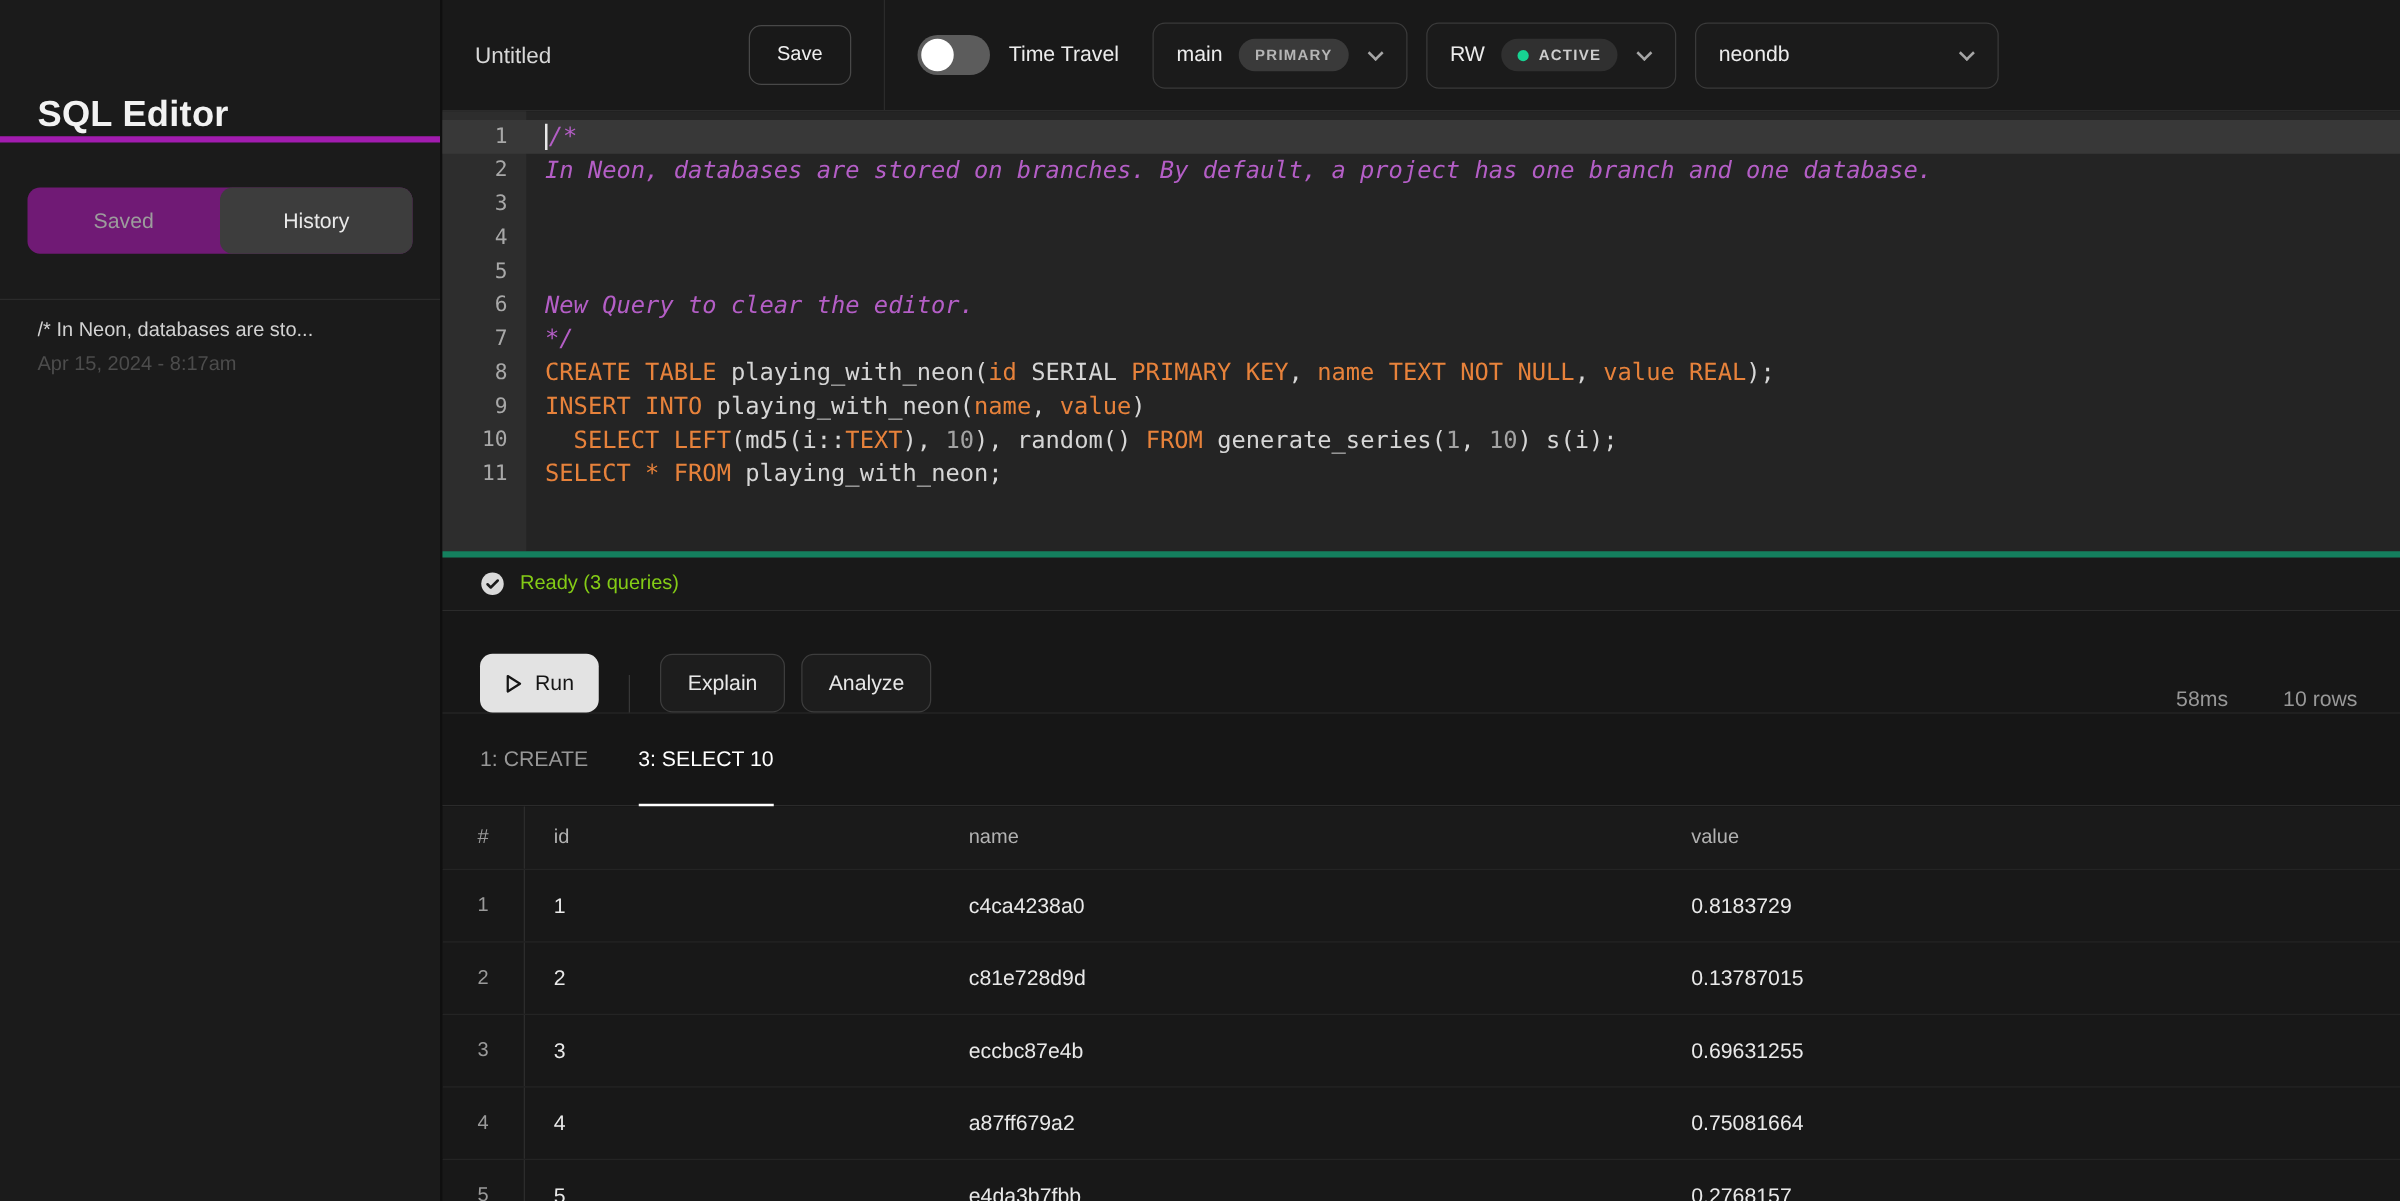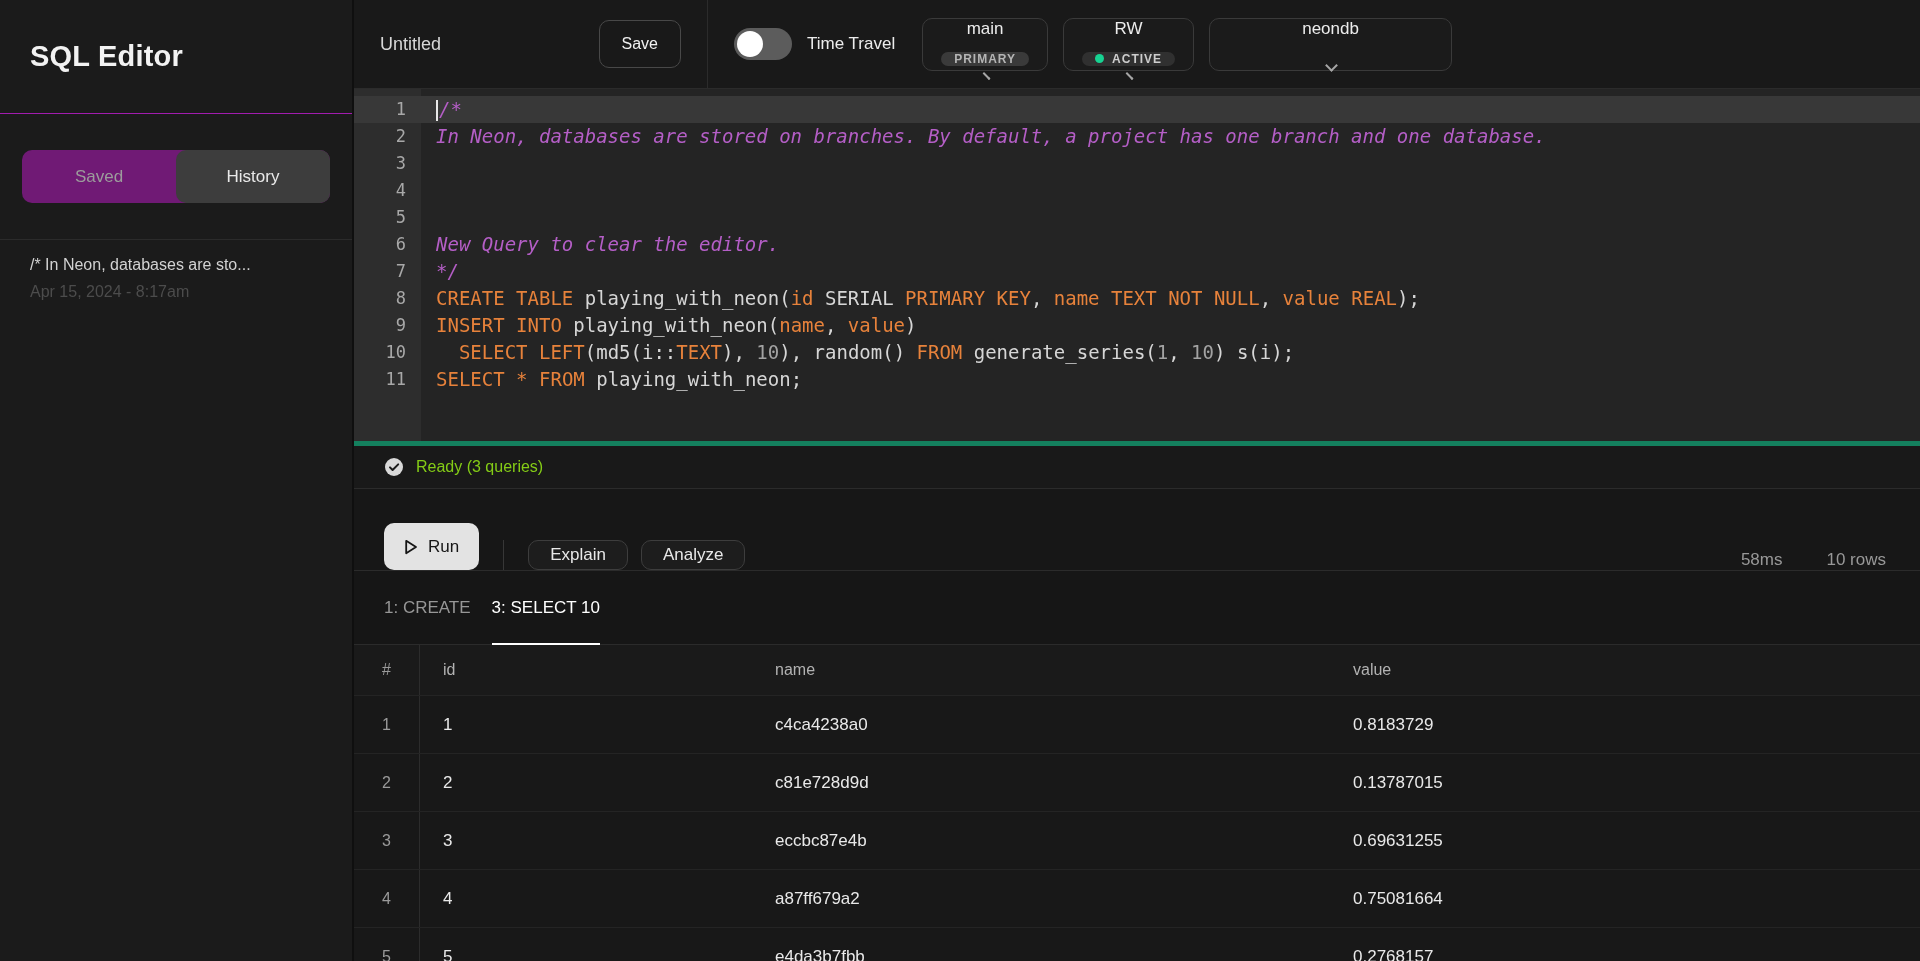--- a/index.html
+++ b/index.html
@@ -3,22 +3,22 @@
 <meta charset="utf-8">
 <style>
   * { margin:0; padding:0; box-sizing:border-box; }
   html,body { width:1920px; height:961px; overflow:hidden; background:#141414;
               font-family:"Liberation Sans", sans-serif; color:#e5e5e5; }
   body { display:flex; }
 
   
   .sidebar { width:354px; min-width:354px; height:100%; background:#1b1b1b;
              border-right:2px solid #0f0f0f; display:flex; flex-direction:column; }
-  .sb-header { height:114px; min-height:114px; border-bottom:1px solid #a21caf;
-               display:flex; align-items:center; padding:0 30px; }
+  .sb-header { height:114px; min-height:114px; border-bottom:5px solid #a21caf;
+               display:flex; align-items:flex-end; padding:0 30px; }
   .sb-title { font-size:29px; font-weight:700; color:#f2f2f2; letter-spacing:.2px; }
   .sb-tabs-wrap { padding:36px 22px; border-bottom:1px solid #2b2b2b; }
   .segmented { display:flex; height:53px; background:#701a75; border-radius:10px; }
   .seg { flex:1; display:flex; align-items:center; justify-content:center;
          font-size:17px; color:#9c9c9c; border-radius:10px; cursor:pointer; }
   .seg.active { background:#3d3d3d; color:#e9e9e9; }
   .history-item { padding:16px 30px; cursor:pointer; }
   .hi-title { font-size:16px; color:#d2d2d2; white-space:nowrap; overflow:hidden; }
   .hi-time  { font-size:16px; color:#4c4c4c; margin-top:9px; }
 
@@ -34,21 +34,21 @@
   .save-btn { height:48px; padding:0 22px; border:1px solid #484848; border-radius:10px;
               background:transparent; color:#f0f0f0; font-size:16px; cursor:pointer;
               font-family:inherit; }
   .tb-right { flex:1; display:flex; align-items:center; padding:0 26px; gap:15px; }
   .toggle { width:58px; height:32px; border-radius:16px; background:#5c5c5c;
             position:relative; border:none; cursor:pointer; }
   .toggle-knob { position:absolute; left:3px; top:3px; width:26px; height:26px;
                  border-radius:50%; background:#ffffff; }
   .tt-label { font-size:17px; color:#ececec; margin-right:12px; }
   .select-box { height:53px; border:1px solid #3a3a3a; border-radius:10px; background:#1b1b1b;
-                display:flex; align-items:center; gap:13px; padding:0 18px; cursor:pointer;flex-direction:column; }
+                display:flex; align-items:center; gap:13px; padding:0 18px; cursor:pointer; }
   .sel-name { font-size:17px; color:#ececec; }
   .pill { height:26px; padding:0 13px; border-radius:13px; background:#3a3a3a; color:#b5b5b5;
           font-size:12px; font-weight:700; letter-spacing:1px; display:flex;
           align-items:center; gap:8px; }
   .pill.active-pill { background:#303030; color:#cdcdcd; }
   .dot { width:9px; height:9px; border-radius:50%; background:var(--active-dot,#17d392); }
   .chev { width:9px; height:9px; border-right:2px solid #a6a6a6; border-bottom:2px solid #a6a6a6;
           transform:rotate(45deg); margin:-4px 2px 0 4px; }
   .db-select { width:243px; justify-content:space-between; }
 
@@ -76,29 +76,29 @@
                 padding:0 30px; border-bottom:1px solid #2b2b2b; background:#191919; }
   .status-text { font-size:16px; color:#84cc16; }
 
   
   .toolbar { height:82px; min-height:82px; display:flex; align-items:flex-end;
              padding:0 34px 0 30px; border-bottom:1px solid #2b2b2b; background:#171717; }
   .run-btn { height:47px; padding:0 20px; border-radius:10px; background:#e3e3e3;
              color:#161616; font-size:17px; font-weight:500; display:flex; align-items:center;
              gap:10px; border:none; cursor:pointer; font-family:inherit; }
   .tsep { width:1px; height:30px; background:#373737; margin:0 24px; }
-  .ghost-btn { height:30px; padding:0 21px; border-radius:10px; background:#1d1d1d;
+  .ghost-btn { height:47px; padding:0 21px; border-radius:10px; background:#1d1d1d;
                border:1px solid #3d3d3d; color:#e8e8e8; font-size:17px; margin-right:13px;
                cursor:pointer; font-family:inherit; }
   .tspacer { flex:1; }
   .meta { font-size:17px; color:#989898; }
   .meta + .meta { margin-left:44px; }
 
   
-  .rtabs { height:74px; min-height:74px; display:flex; align-items:stretch; gap:21px;
+  .rtabs { height:74px; min-height:74px; display:flex; align-items:stretch; gap:40px;
            padding:0 30px; border-bottom:1px solid #2b2b2b; background:#161616; }
   .rtab { display:flex; align-items:center; font-size:17px; color:#979797;
           position:relative; cursor:pointer; }
   .rtab.active { color:#ffffff; }
   .rtab.active::after { content:""; position:absolute; left:0; right:0; bottom:-1px;
                         height:2px; background:#ffffff; }
 
   
   .rtable { flex:1; background:#141414; overflow:hidden; font-size:17px; }
   .thead { display:flex; height:50px; align-items:stretch; background:#1a1a1a;

